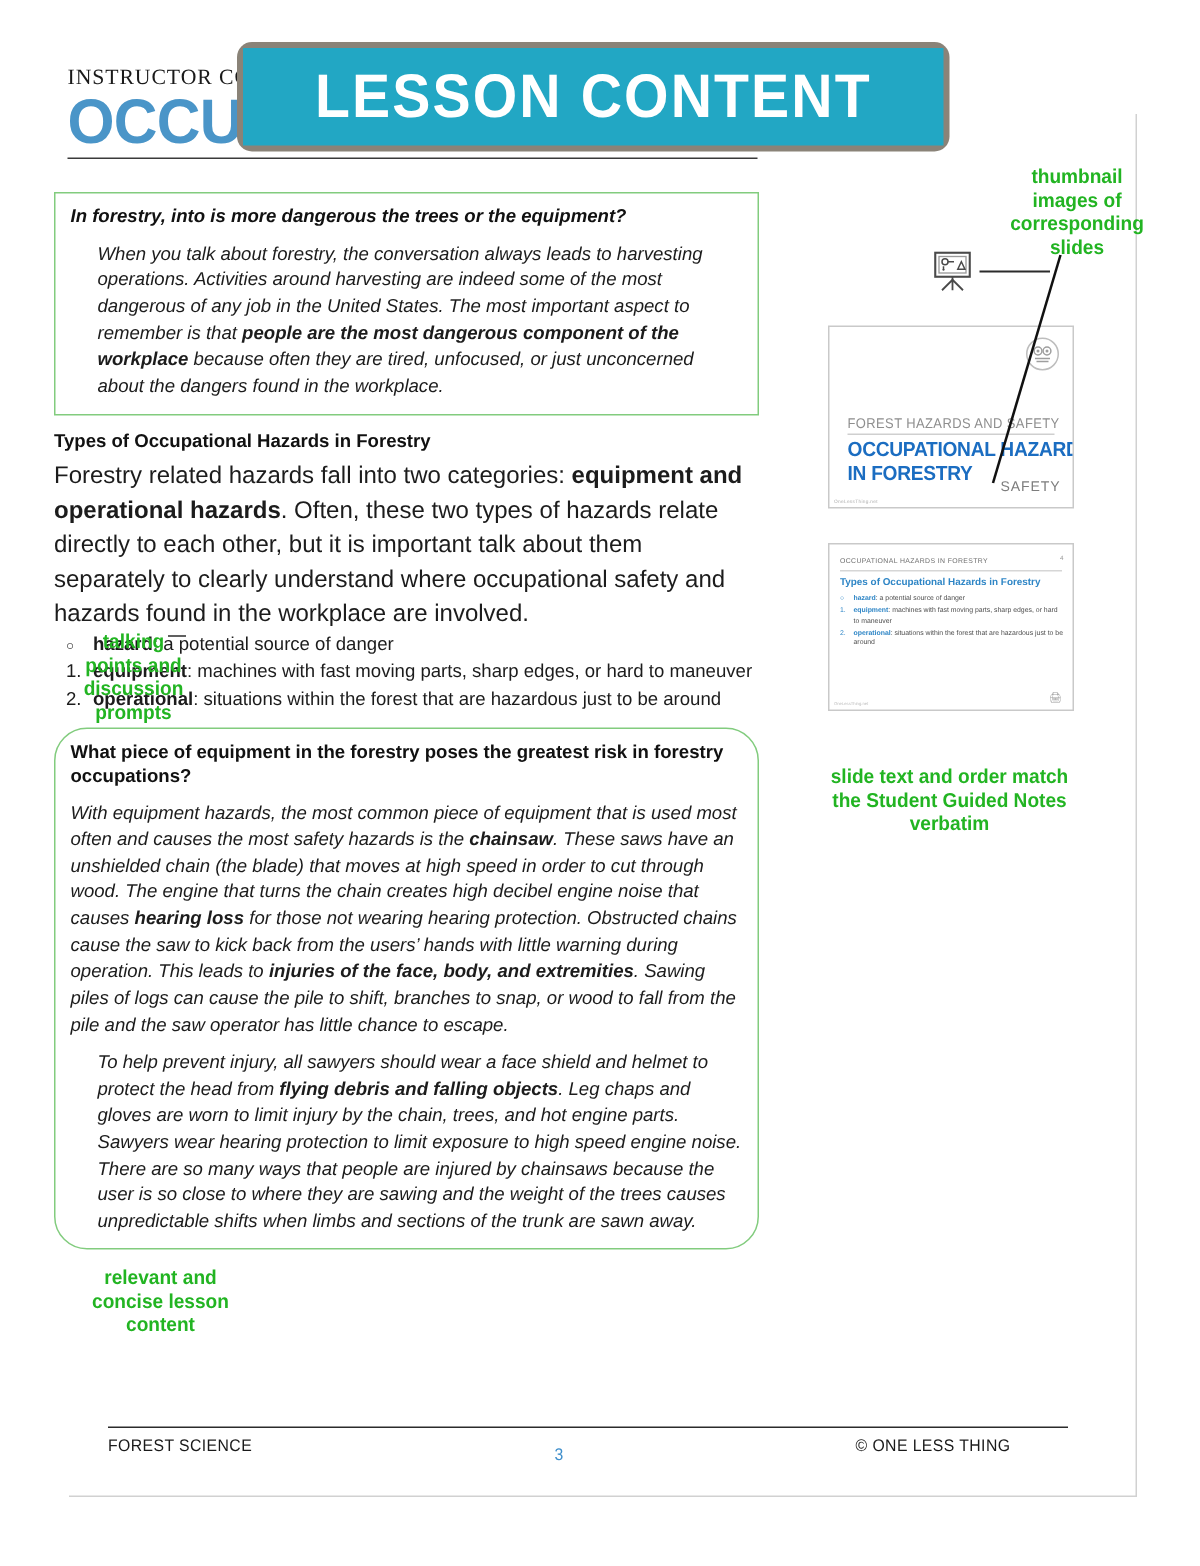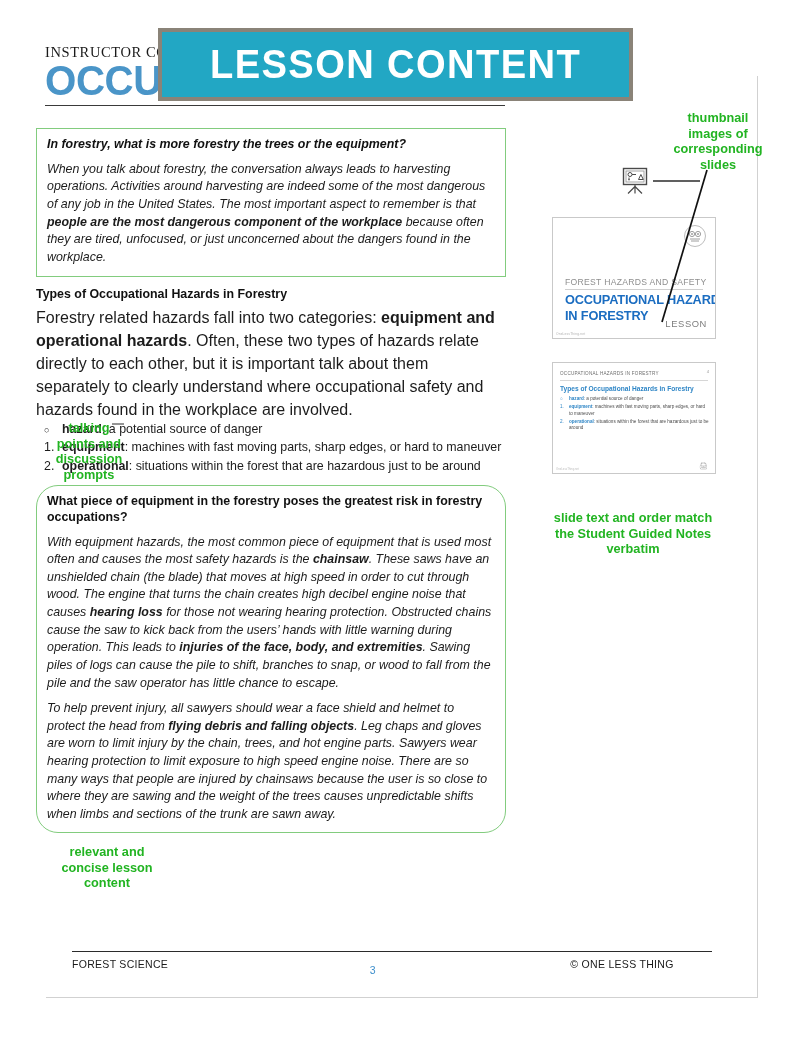--- a/index.html
+++ b/index.html
@@ -33,20 +33,21 @@
   #banner-wrap {
     position: absolute;
     left: 158px;
     top: 28px;
     width: 475px;
     height: 73px;
     background: #8a8378;
     box-sizing: border-box;
     padding: 4px;
     z-index: 5;
+    border-radius: 10px;
   }
   #banner-inner {
     width: 100%;
     height: 100%;
     background: #22a7c4;
     display: flex;
     align-items: center;
     justify-content: center;
   }
   #banner-text {
@@ -101,21 +102,21 @@
 
   .green-box {
     border: 1.2px solid #82cc7e;
     box-sizing: border-box;
     padding: 8px 10px 9px 10px;
     margin-bottom: 9px;
   }
   .green-box p {
     margin: 0 0 8px 0;
   }
-  .green-box p:last-child { margin-bottom: 0; }
+  .green-box p:last-child { margin-bottom: 0; margin-left: 18px; }
 
   .q-head {
     font-style: italic;
     font-weight: bold;
     font-size: 12.4px;
     color: #111;
     line-height: 1.28;
     margin: 0 0 6px 0;
   }
   .q-head.upright {
@@ -397,21 +398,21 @@
 
 <div class="doc-head">
   <div class="kicker">INSTRUCTOR CONTENT</div>
   <div class="main-title">OCCUPATIONAL HAZARDS</div>
   <div class="title-rule"></div>
 </div>
 
 <div class="left-col">
 
   <div class="green-box">
-    <p class="q-head">In forestry, what is more forestry the trees or the equipment?</p>
+    <p class="q-head">In forestry, into is more dangerous the trees or the equipment?</p>
     <p class="ital-body"><span>When you talk about forestry, the conversation always leads to harvesting operations. Activities around harvesting are indeed some of the most dangerous of any job in the United States. The most important aspect to remember is that </span><b>people are the most dangerous component of the workplace</b><span> because often they are tired, unfocused, or just unconcerned about the dangers found in the workplace.</span></p>
   </div>
 
   <div>
     <div class="sec-head">Types of Occupational Hazards in Forestry</div>
     <p class="plain-body"><span>Forestry related hazards fall into two categories: </span><b>equipment and operational hazards</b><span>. Often, these two types of hazards relate directly to each other, but it is important talk about them separately to clearly understand where occupational safety and hazards found in the workplace are involved.</span></p>
 
     <div class="bullets">
       <div class="li-row">
         <span class="li-marker hollow">○</span>
@@ -445,21 +446,21 @@
       <path d="M5 13 h10" stroke="#9e9e9e" stroke-width="1"></path>
       <path d="M6 15 h8" stroke="#9e9e9e" stroke-width="1"></path>
     </svg>
   </div>
   <div class="t1-kicker">FOREST HAZARDS AND SAFETY</div>
   <div class="t1-rule"></div>
   <div class="t1-title">
     <div>OCCUPATIONAL HAZARDS</div>
     <div>IN FORESTRY</div>
   </div>
-  <div class="t1-learn">LESSON</div>
+  <div class="t1-learn">SAFETY</div>
   <div class="t1-corner">OneLessThing.net</div>
 </div>
 
 <div class="thumb" id="thumb-2">
   <div class="t2-kicker">OCCUPATIONAL HAZARDS IN FORESTRY</div>
   <div class="t2-pagenum">4</div>
   <div class="t2-rule"></div>
   <div class="t2-title">Types of Occupational Hazards in Forestry</div>
   <div class="t2-list">
     <div class="t2-li">

